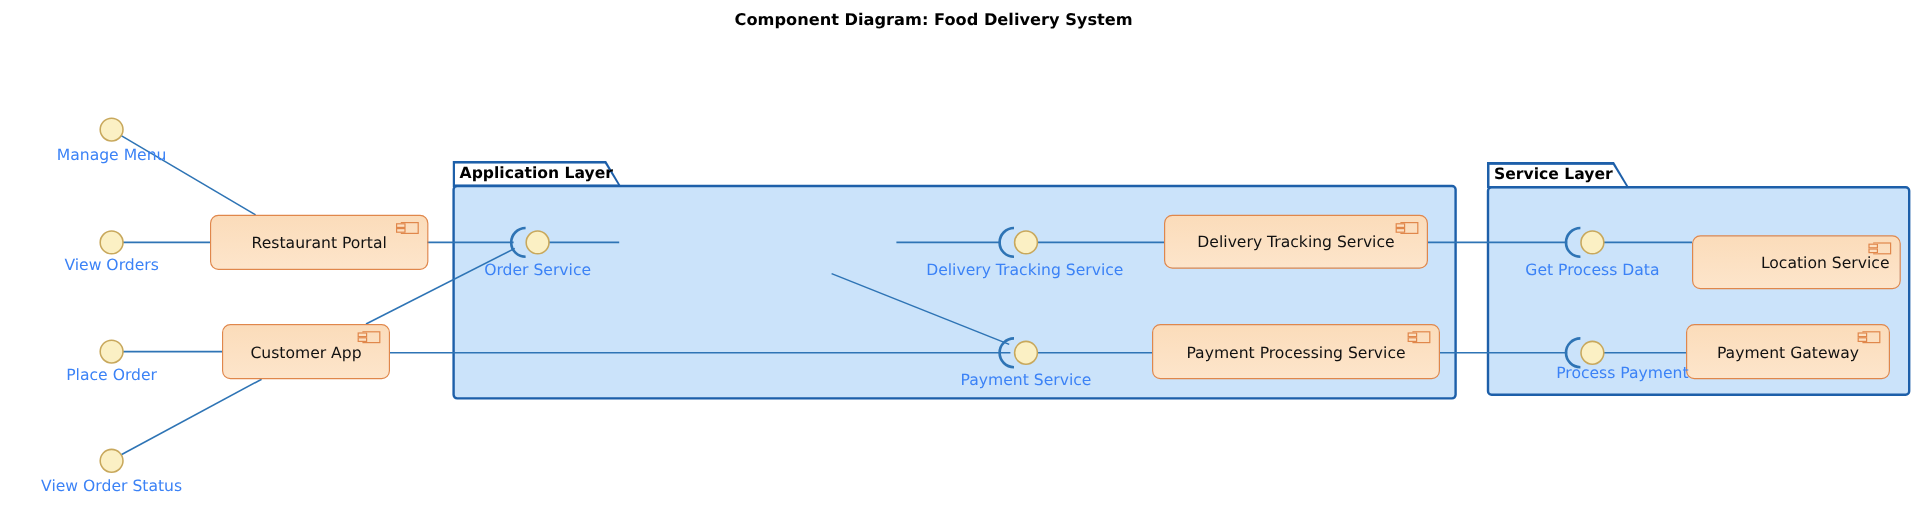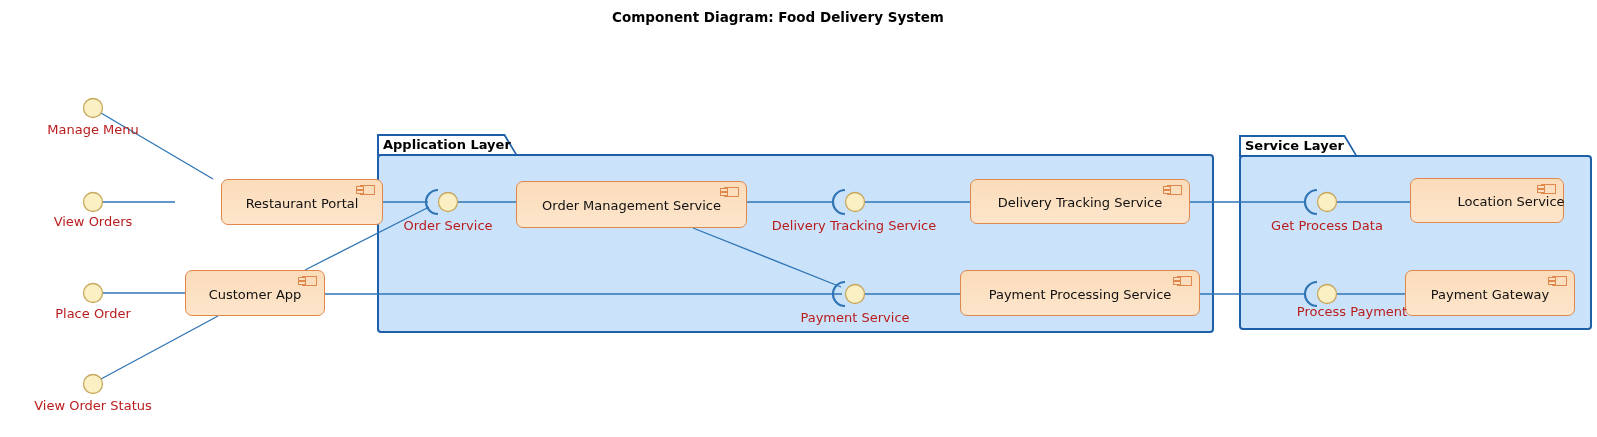--- a/index.html
+++ b/index.html
@@ -76,21 +76,21 @@
     background: #FCE0C2;
   }
   .cicon::before { top: 0px; }
   .cicon::after  { top: 4px; }
   
   svg.wires { position: absolute; left: 0; top: 0; z-index: 2; }
   
   .if-label {
     position: absolute; z-index: 4;
     transform: translateX(-50%);
-    font-size: 13px; color: #b91c1c; white-space: nowrap;
+    font-size: 13px; color: #3b82f6; white-space: nowrap;
   }
 </style>
 </head>
 <body>
 
 <div class="canvas">
 
   <div class="title">Component Diagram: Food Delivery System</div>
 
 
@@ -142,46 +142,42 @@
       <circle cx="93" cy="293" r="9.5"></circle>
       <circle cx="93" cy="384" r="9.5"></circle>
       <circle cx="448" cy="202" r="9.5"></circle>
       <circle cx="855" cy="202" r="9.5"></circle>
       <circle cx="855" cy="294" r="9.5"></circle>
       <circle cx="1327" cy="202" r="9.5"></circle>
       <circle cx="1327" cy="294" r="9.5"></circle>
     </g>
   </svg>
 
-  <div class="comp" style="left:175px; top:179px; width:162px; height:46px;margin-left:46px;">
+  <div class="comp" style="left:175px; top:179px; width:182px; height:46px;">
     <span class="cicon"></span>
     <span class="comp-label">Restaurant Portal</span>
   </div>
 
   <div class="comp" style="left:185px; top:270px; width:140px; height:46px;justify-content:center;">
     <span class="cicon"></span>
     <span class="comp-label">Customer App</span>
   </div>
 
-  <div class="comp" style="left:516px; top:181px; width:231px; height:47px;">
-    <span class="cicon"></span>
-    <span class="comp-label">Order Management Service</span>
-  </div>
 
   <div class="comp" style="left:970px; top:179px; width:220px; height:45px;">
     <span class="cicon"></span>
     <span class="comp-label">Delivery Tracking Service</span>
   </div>
 
   <div class="comp" style="left:960px; top:270px; width:240px; height:46px;">
     <span class="cicon"></span>
     <span class="comp-label">Payment Processing Service</span>
   </div>
 
-  <div class="comp" style="left:1410px; top:178px; width:154px; height:45px;padding-left:48px;">
+  <div class="comp" style="left:1410px; top:196px; width:174px; height:45px;padding-left:48px;">
     <span class="cicon"></span>
     <span class="comp-label">Location Service</span>
   </div>
 
   <div class="comp" style="left:1405px; top:270px; width:170px; height:46px;">
     <span class="cicon"></span>
     <span class="comp-label">Payment Gateway</span>
   </div>
 
   <div class="if-label" style="left:93px; top:122px;">Manage Menu</div>

